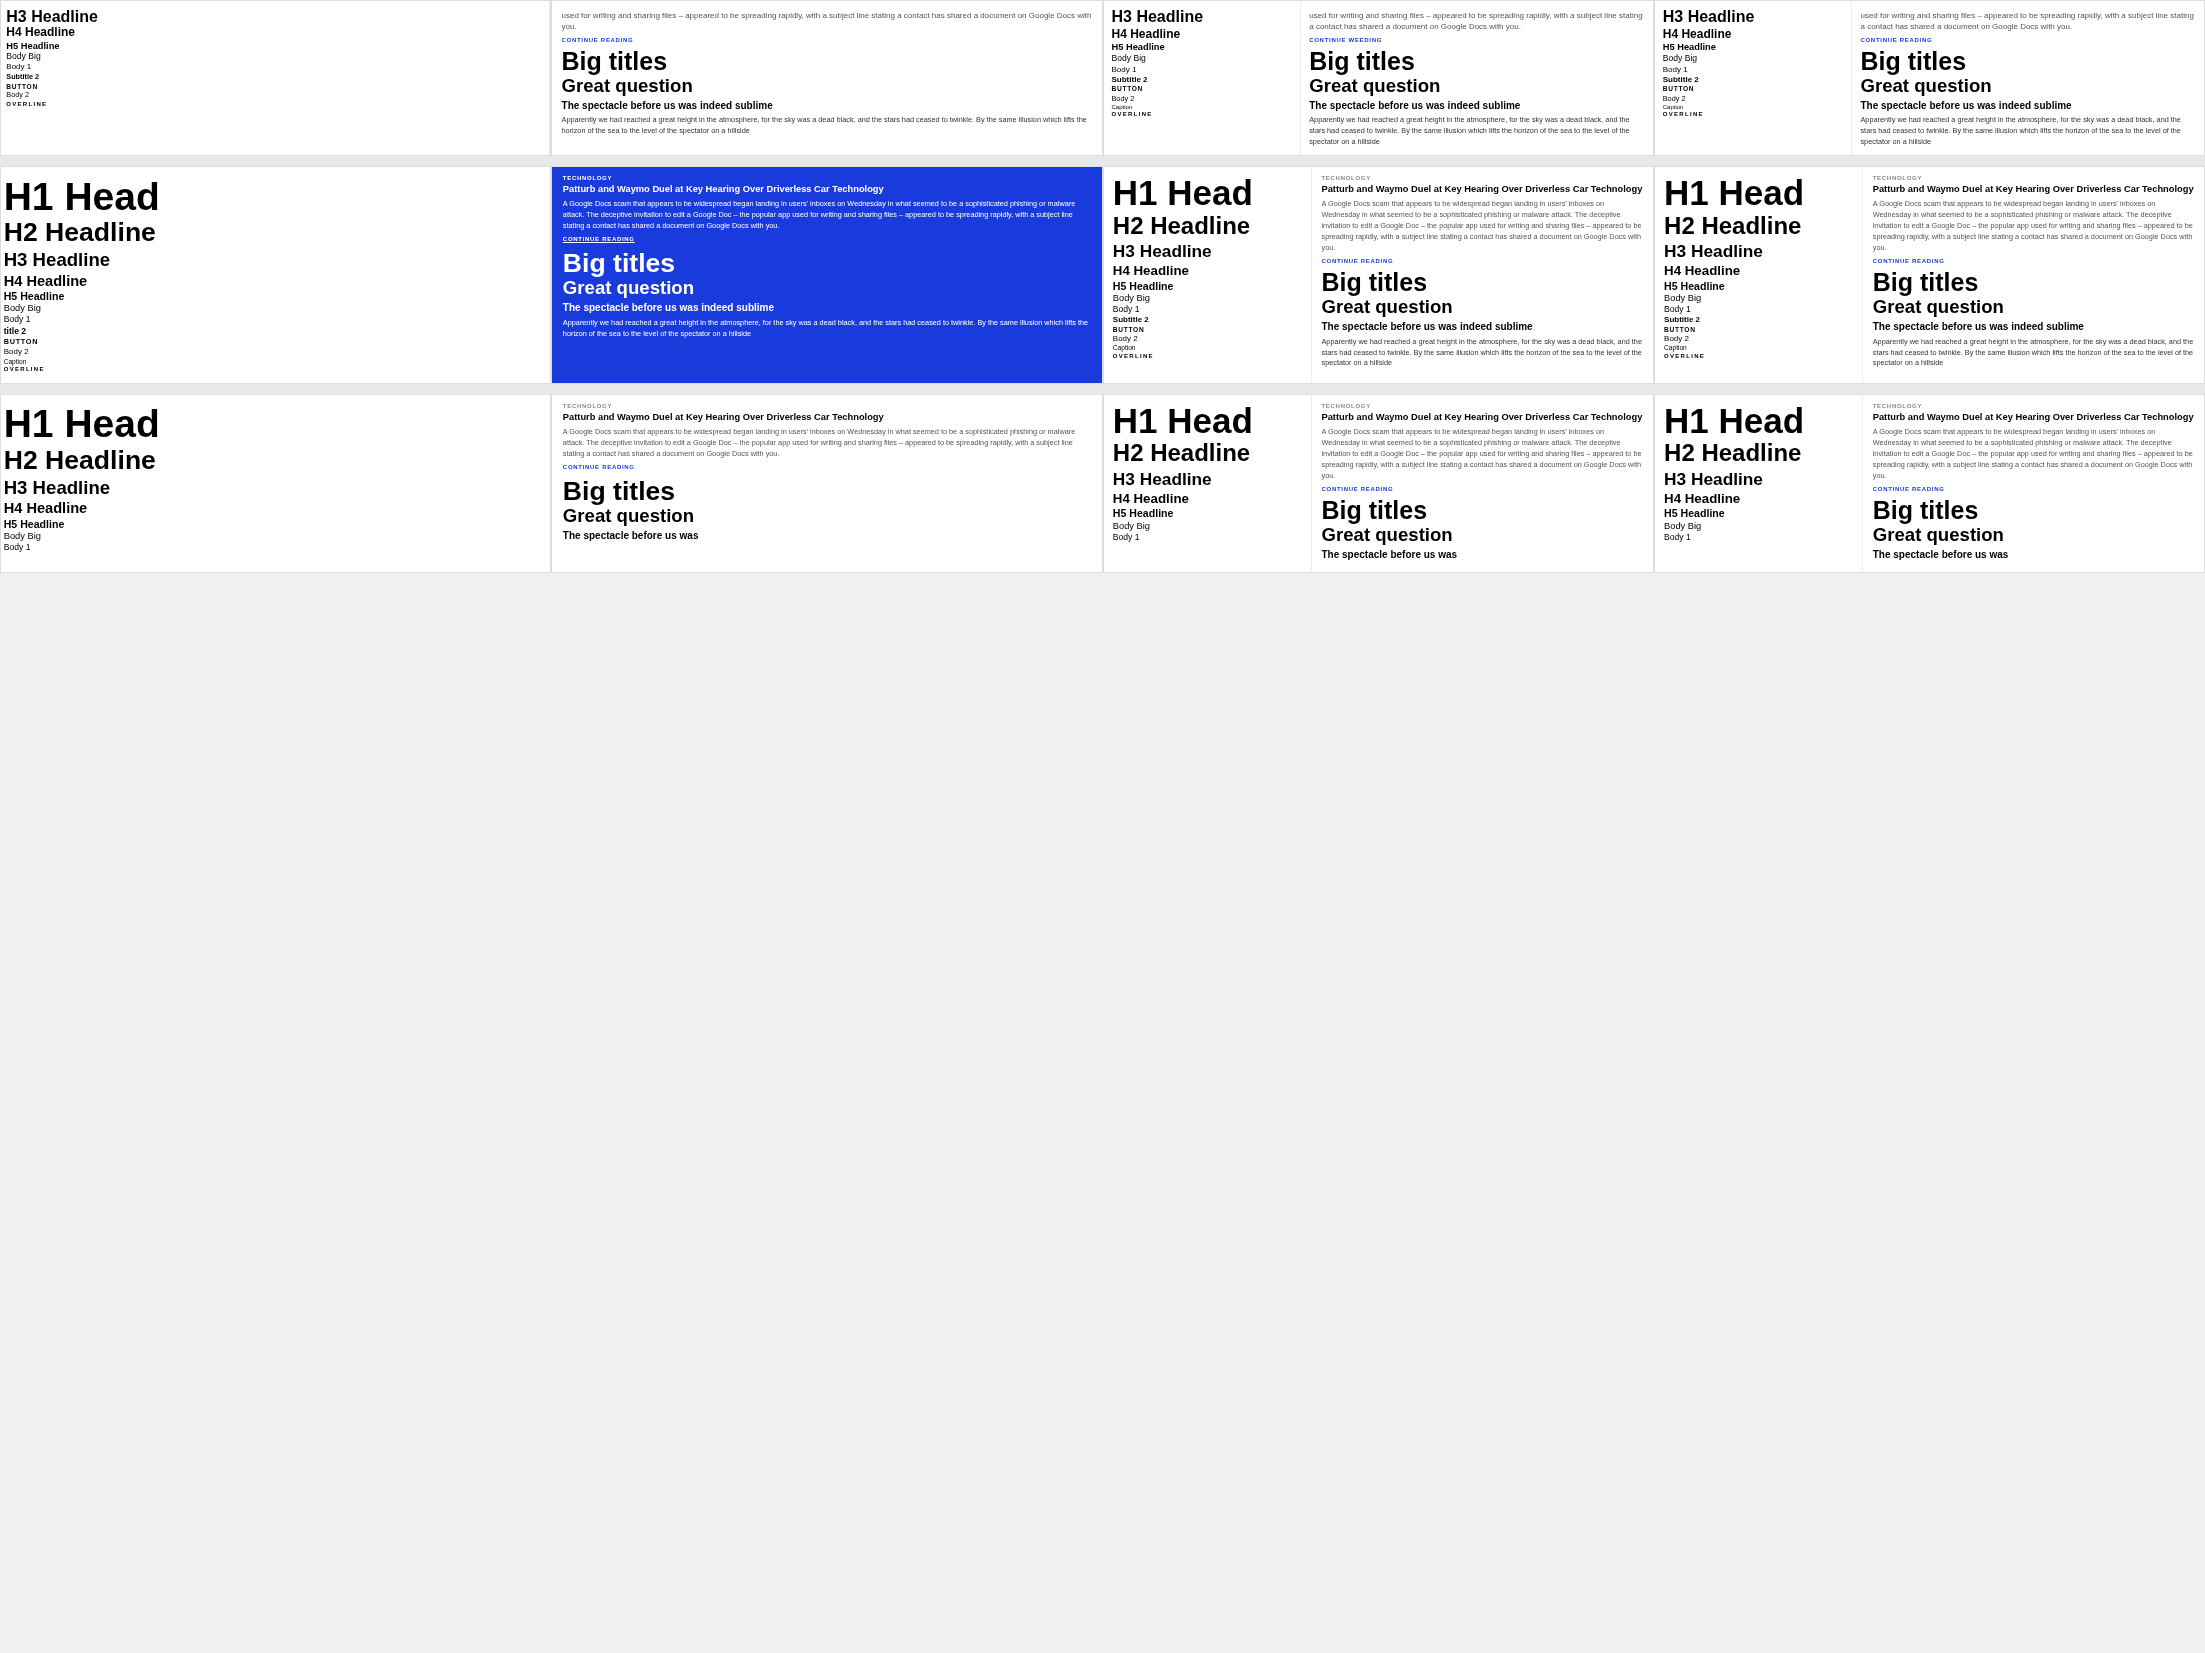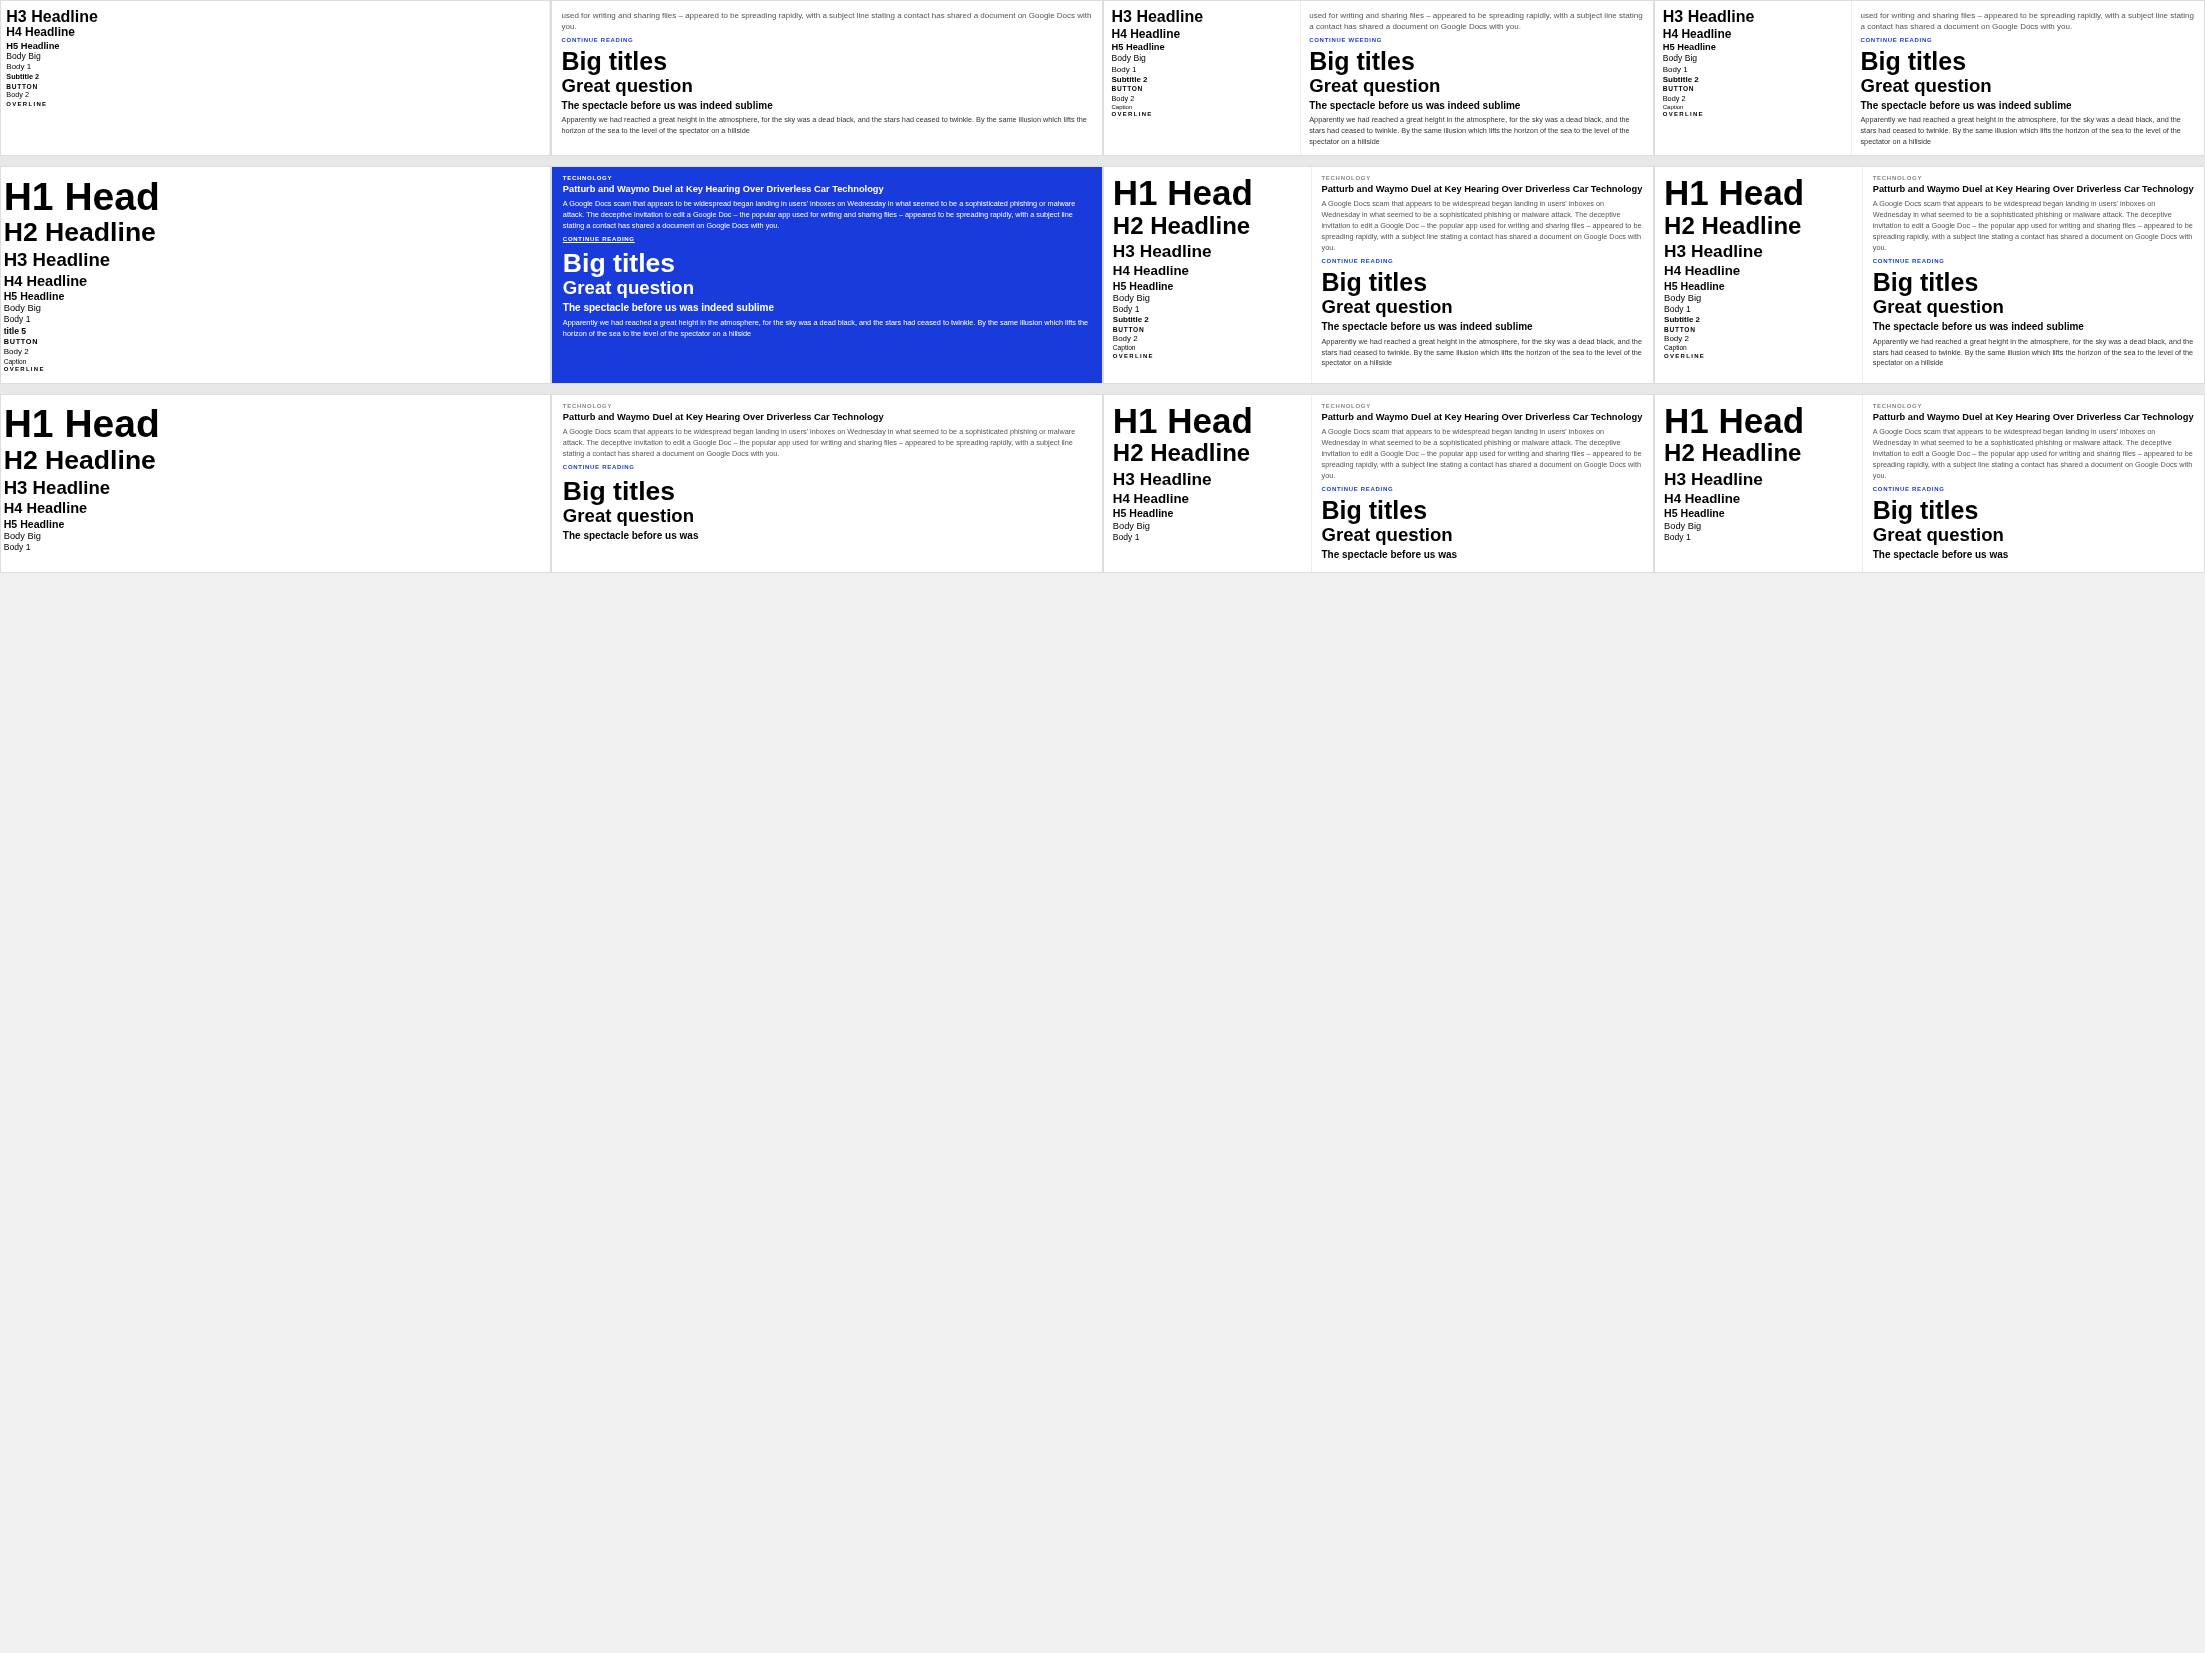--- a/index.html
+++ b/index.html
@@ -144,21 +144,21 @@
 
   <div class="grid-cell" style="overflow:hidden;">
     <div style="padding:9.3px 6.6px 9.3px 2.7px;overflow:hidden;">
       <div style="font-size:39px;font-weight:900;line-height:1.0;margin-bottom:1.3px;overflow:hidden;white-space:nowrap;">H1 Head</div>
       <div style="font-size:26.6px;font-weight:700;margin-bottom:1.3px;">H2 Headline</div>
       <div style="font-size:18.6px;font-weight:700;margin-bottom:1.3px;">H3 Headline</div>
       <div style="font-size:14.6px;font-weight:700;margin-bottom:1.3px;">H4 Headline</div>
       <div style="font-size:10.6px;font-weight:700;margin-bottom:1.3px;">H5 Headline</div>
       <div style="font-size:9.3px;margin-bottom:1.3px;">Body Big</div>
       <div style="font-size:8.6px;margin-bottom:1.3px;">Body 1</div>
-      <div style="font-size:8.6px;font-weight:700;margin-bottom:1.3px;">title 5</div>
+      <div style="font-size:8.6px;font-weight:700;margin-bottom:1.3px;">title 2</div>
       <div style="font-size:7.3px;font-weight:700;text-transform:uppercase;letter-spacing:0.7px;margin-bottom:1.3px;">BUTTON</div>
       <div style="font-size:8px;margin-bottom:1.3px;">Body 2</div>
       <div style="font-size:6.6px;margin-bottom:1.3px;">Caption</div>
       <div style="font-size:6px;font-weight:700;text-transform:uppercase;letter-spacing:1.3px;margin-bottom:1.3px;">OVERLINE</div>
     </div>
   </div>
 
   <div class="grid-cell blue">
     <div class="cell-inner" style="display:flex;flex-direction:column;height:100%;">
       <div style="padding:8px 10.6px 6.6px 10.6px;flex:1;">

